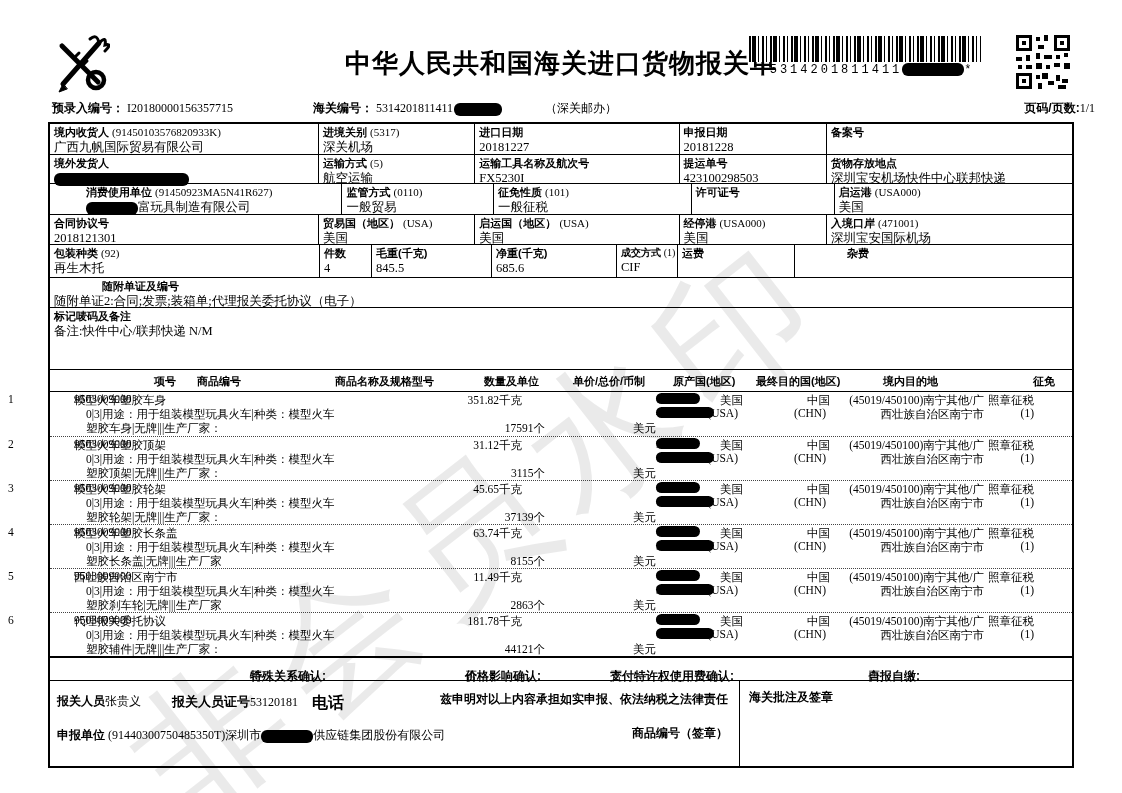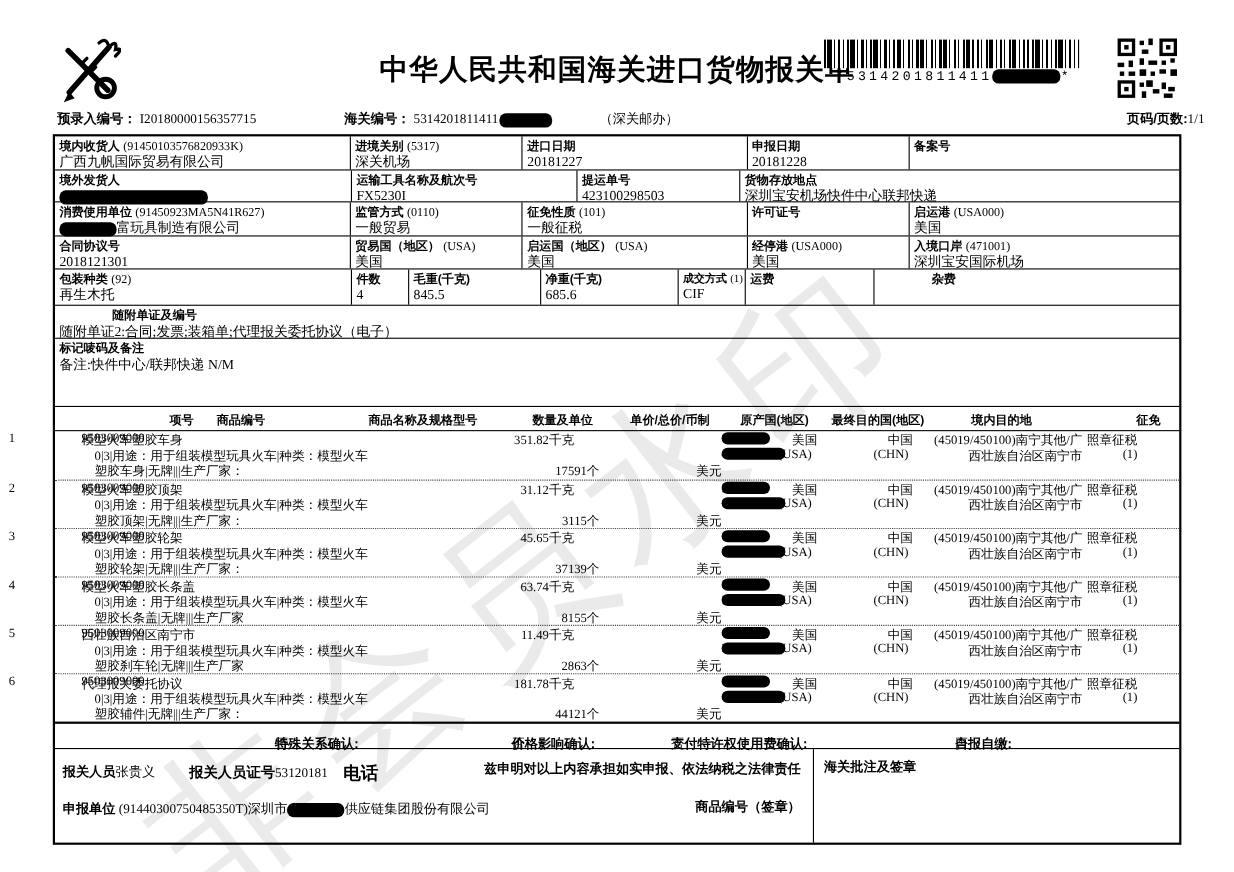--- a/index.html
+++ b/index.html
@@ -164,36 +164,40 @@
         <span class="lbl">备案号</span>
         <span class="val"></span>
       </div>
     </div>
 
     <div class="frow" style="height:29px;">
       <div class="cell" style="width:270px;">
         <span class="lbl">境外发货人</span>
         <span class="val"><span class="bar" style="width:135px;"></span></span>
       </div>
+      <div class="cell" style="width:157px;">
+        <span class="lbl"><span>运输方式</span> <span class="code">(5)</span></span>
+        <span class="val">航空运输</span>
+      </div>
       <div class="cell" style="width:205px;">
         <span class="lbl">运输工具名称及航次号</span>
         <span class="val">FX5230I</span>
       </div>
       <div class="cell" style="width:148px;">
         <span class="lbl">提运单号</span>
         <span class="val">423100298503</span>
       </div>
       <div class="cell" style="width:246px;">
         <span class="lbl">货物存放地点</span>
         <span class="val">深圳宝安机场快件中心联邦快递</span>
       </div>
     </div>
 
     <div class="frow" style="height:31px;">
-      <div class="cell" style="width:270px;">
+      <div class="cell" style="width:270px;margin-left:32px;">
         <span class="lbl"><span>消费使用单位</span> <span class="code">(91450923MA5N41R627)</span></span>
         <span class="val"><span class="bar" style="width:52px;"></span><span>富玩具制造有限公司</span></span>
       </div>
       <div class="cell" style="width:157px;">
         <span class="lbl"><span>监管方式</span> <span class="code">(0110)</span></span>
         <span class="val">一般贸易</span>
       </div>
       <div class="cell" style="width:205px;">
         <span class="lbl"><span>征免性质</span> <span class="code">(101)</span></span>
         <span class="val">一般征税</span>

